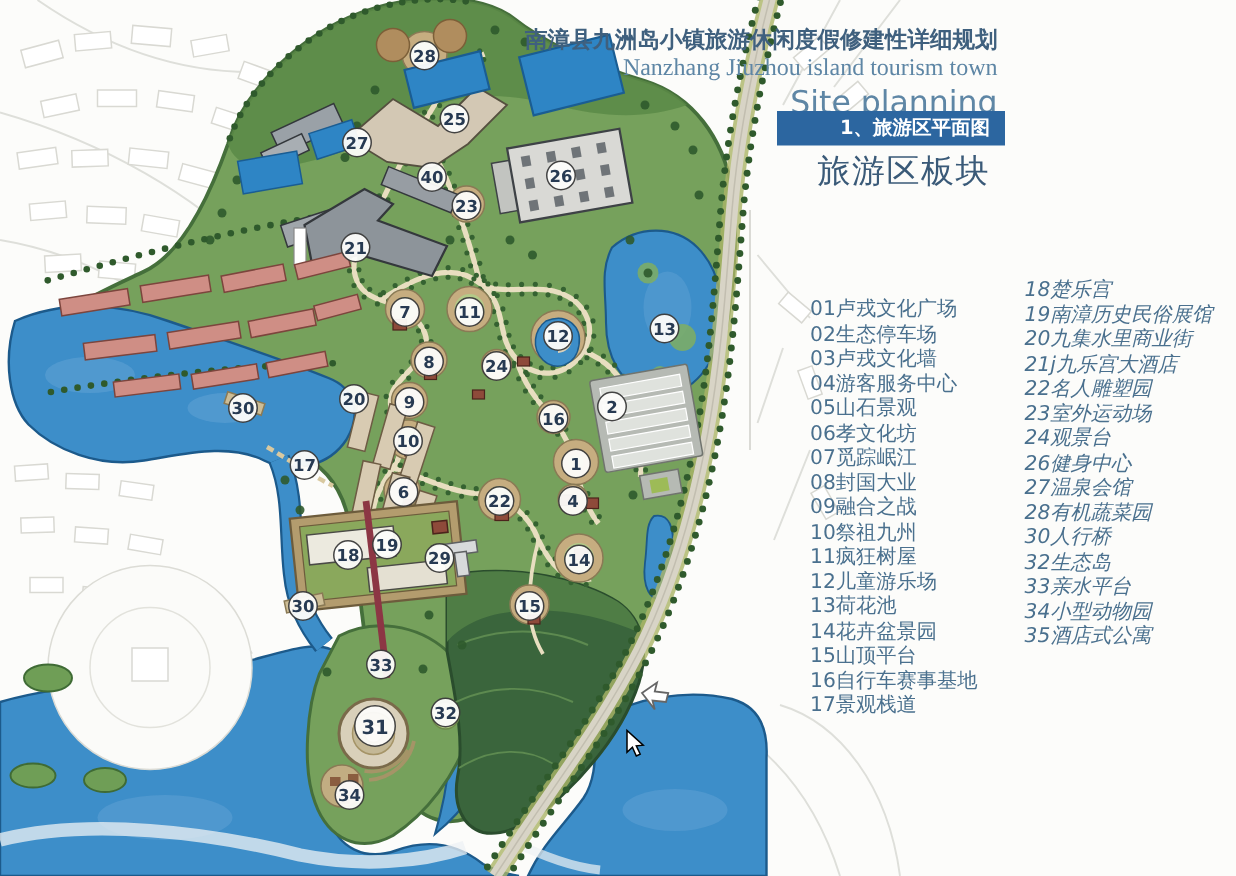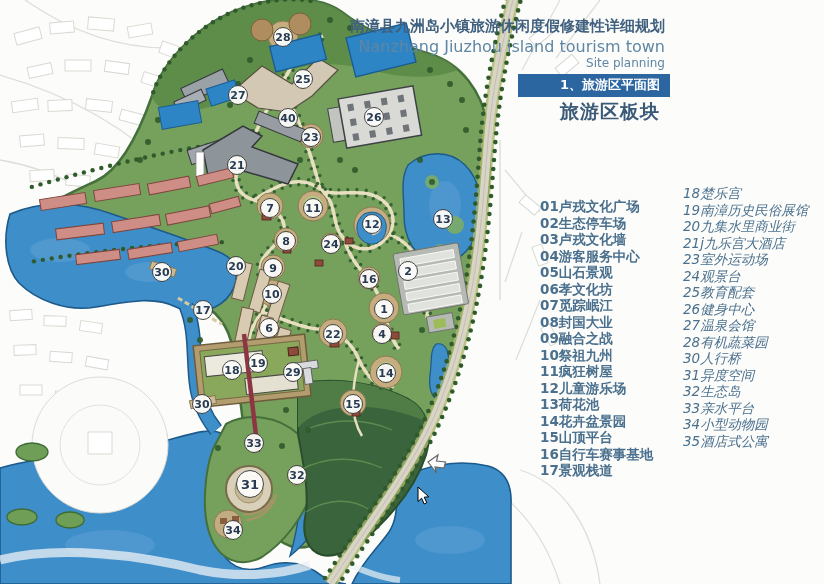--- a/index.html
+++ b/index.html
@@ -1,28 +1,28 @@
 <!DOCTYPE html>
 <html><head>
 <meta charset="utf-8">
 <style>
   html,body{margin:0;padding:0;}
   .stage{position:relative;width:824px;height:584px;background:#fcfcfa;overflow:hidden;
          font-family:"DejaVu Sans","Liberation Sans",sans-serif;}
   svg{position:absolute;left:0;top:0;}
   .panel{position:absolute;left:0;top:1px;width:670px;height:584px;pointer-events:none;}
   .t-cn{position:absolute;top:16px;right:5px;font-size:15px;font-weight:bold;color:#3f607e;white-space:nowrap;}
-  .t-en1{position:absolute;top:36px;right:5px;font-size:16px;color:#5e86a5;}
-  .t-en2{position:absolute;top:55px;right:5px;font-size:12px;color:#5e86a5;}
+  .t-en1{position:absolute;top:36px;right:5px;font-size:16px;color:#5e86a5;font-family:Liberation Serif, serif;}
+  .t-en2{position:absolute;top:55px;right:5px;font-size:21px;color:#5e86a5;}
   .tab{position:absolute;top:73px;right:0;background:#2c66a0;color:#fff;font-size:13px;font-weight:bold;
        padding:2px 10px 3px 14px;min-width:128px;text-align:right;pointer-events:auto;}
-  .sec{position:absolute;top:98px;right:10px;font-size:19px;font-weight:bold;color:#3a5a78;letter-spacing:1px;}
+  .sec{position:absolute;top:98px;right:10px;font-size:22px;font-weight:normal;color:#3a5a78;letter-spacing:1px;}
   .leg{position:absolute;margin:0;padding:0;list-style:none;}
   .leg li{height:16.5px;line-height:16.5px;font-size:13.5px;color:#4a708e;white-space:nowrap;}
-  .c1{left:540px;top:197px;font-weight:bold;}
+  .c1{left:540px;top:197px;}
   .c2{left:683px;top:184px;font-style:italic;}
 </style>
 </head>
 <body>
 
 <div class="stage">
 <svg viewBox="0 0 824 584" width="824" height="584">
 
   <g id="sketch" fill="#ffffff" stroke="#d9d9d3" stroke-width="1">
     <path d="M0,75 C70,95 130,130 175,175 M25,0 C90,45 160,60 235,38 M0,160 C60,170 108,200 140,232
@@ -990,27 +990,26 @@
         <li>14花卉盆景园</li>
         <li>15山顶平台</li>
         <li>16自行车赛事基地</li>
         <li>17景观栈道</li>
       </ul>
   <ul class="leg c2" id="leg2">
         <li>18楚乐宫</li>
         <li>19南漳历史民俗展馆</li>
         <li>20九集水里商业街</li>
         <li>21j九乐宫大酒店</li>
+        <li>22名人雕塑园</li>
         <li>23室外运动场</li>
         <li>24观景台</li>
-        <li>25教育配套</li>
         <li>26健身中心</li>
         <li>27温泉会馆</li>
         <li>28有机蔬菜园</li>
         <li>30人行桥</li>
-        <li>31异度空间</li>
         <li>32生态岛</li>
         <li>33亲水平台</li>
         <li>34小型动物园</li>
         <li>35酒店式公寓</li>
       </ul>
 </div>
 </div>
 
 </body></html>

